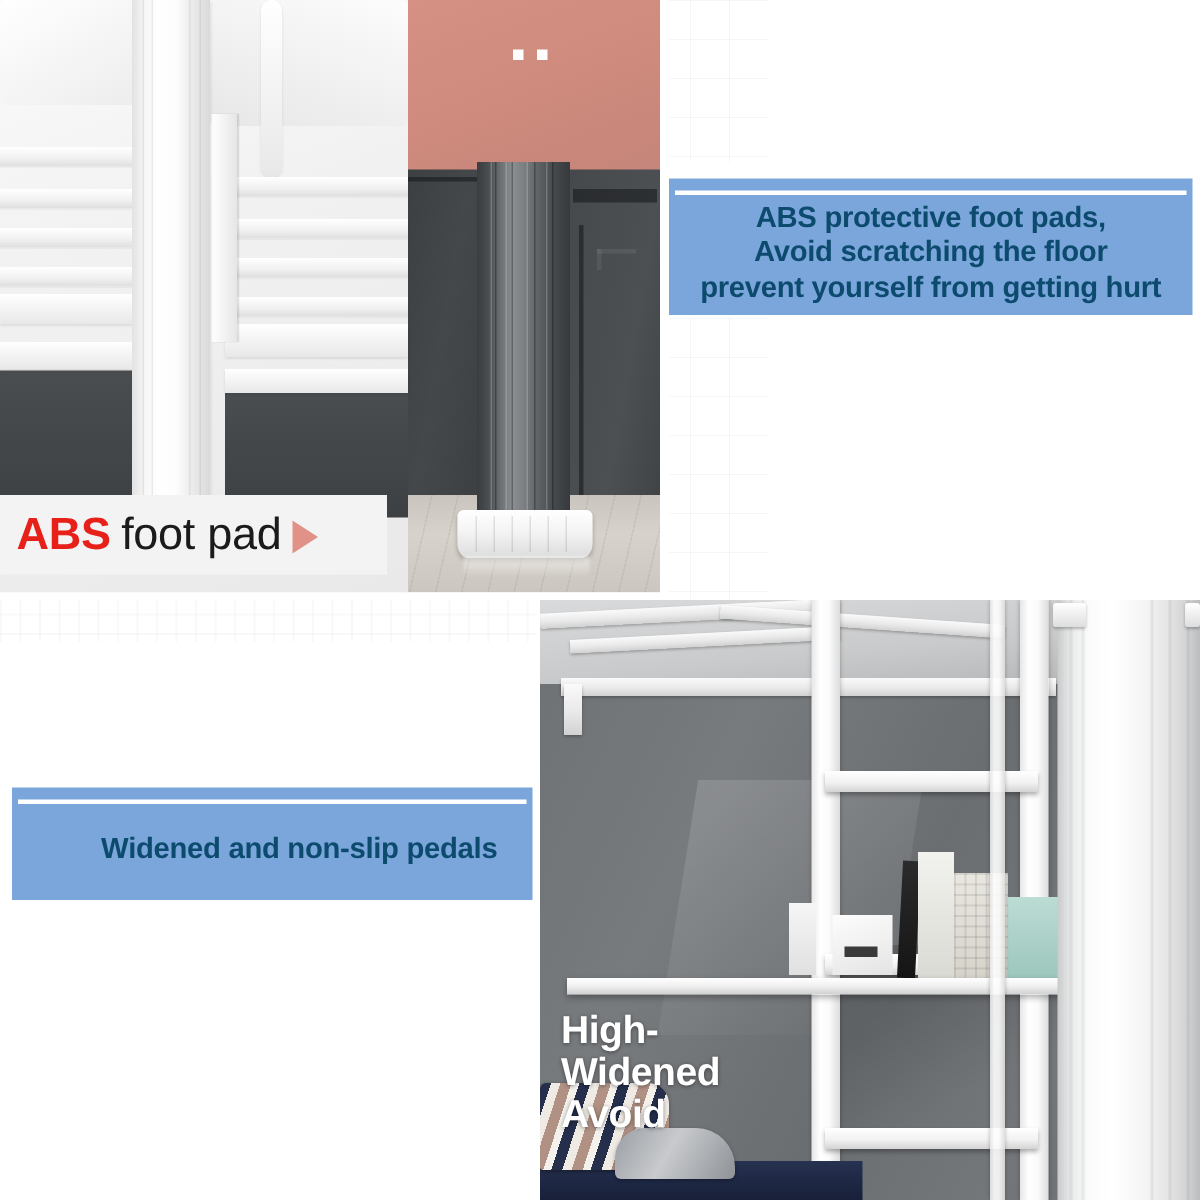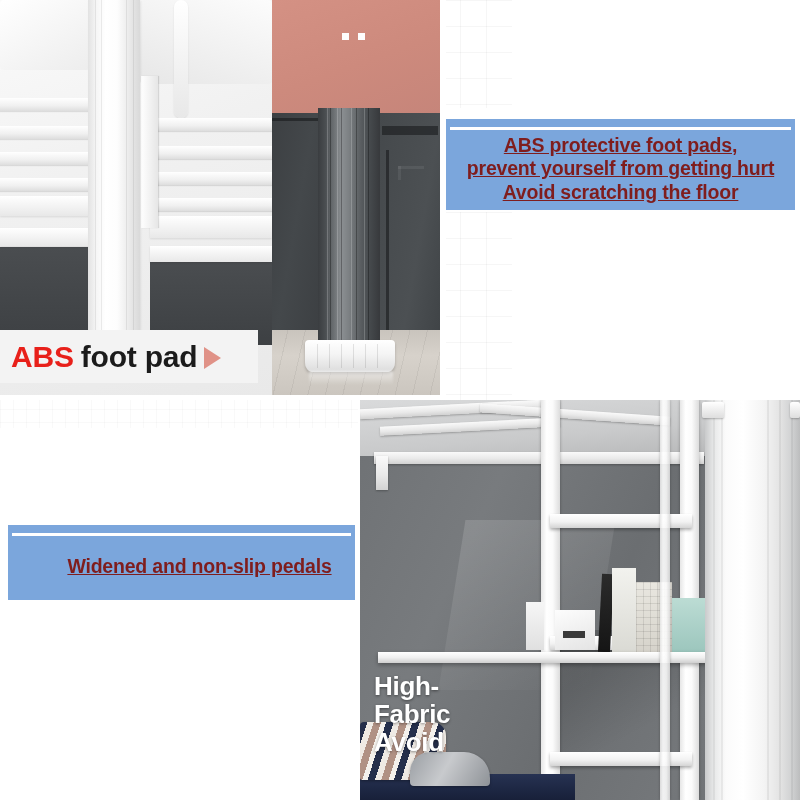--- a/index.html
+++ b/index.html
@@ -135,43 +135,43 @@
     position:absolute;left:0;top:330px;width:258px;height:53px;
     background:#f3f3f3;
     display:flex;align-items:center;
     padding-left:11px;box-sizing:border-box;
     z-index:6;
   }
   #abs-caption .abs-red{
     color:#e8201a;font-weight:700;font-size:30px;letter-spacing:-.2px;
   }
   #abs-caption .abs-rest{
-    color:#1b1b1b;font-weight:700;font-size:30px;letter-spacing:-.2px;margin-left:7px;
+    color:#1b1b1b;font-weight:400;font-size:30px;letter-spacing:-.2px;margin-left:7px;
   }
   #abs-caption .tri{
     width:0;height:0;margin-left:7px;margin-top:3px;
     border-top:11px solid transparent;
     border-bottom:11px solid transparent;
     border-left:17px solid #e09287;
   }
 
   
   .blue-banner{
     position:absolute;
     background:#7ba6dc;
     box-sizing:border-box;
     display:flex;flex-direction:column;align-items:center;justify-content:center;
     z-index:5;
   }
   .blue-banner .hairline{
     position:absolute;left:4px;right:4px;top:8px;height:3px;background:#ffffff;
   }
   .blue-banner .btxt{
-    color:#7f1d1d;font-weight:700;text-align:center;
-    line-height:1.19;letter-spacing:-.2px;text-decoration:underline;
+    color:#0c4a6e;font-weight:700;text-align:center;
+    line-height:1.19;letter-spacing:-.2px;
   }
   #banner-footpad{left:446px;top:119px;width:349px;height:91px;padding-top:9px;}
   #banner-footpad .btxt{font-size:19.5px;}
   #banner-pedals{left:8px;top:525px;width:347px;height:75px;padding-top:8px;}
   #banner-pedals .btxt{font-size:19.5px;margin-left:36px;}
 
   
   #photo-fabric{left:360px;top:400px;width:440px;height:400px;background:#6f7275;}
   .wall-gray{
     position:absolute;left:0;top:0;width:100%;height:100%;
@@ -341,22 +341,22 @@
     <div id="abs-caption">
       <span class="abs-red">ABS</span>
       <span class="abs-rest">foot pad</span>
       <span class="tri"></span>
     </div>
   </div>
 
   <div class="blue-banner" id="banner-footpad">
     <div class="hairline"></div>
     <div class="btxt">ABS protective foot pads,</div>
+    <div class="btxt">Avoid scratching the floor</div>
     <div class="btxt">prevent yourself from getting hurt</div>
-    <div class="btxt">Avoid scratching the floor</div>
   </div>
 
   <div class="blue-banner" id="banner-pedals">
     <div class="hairline"></div>
     <div class="btxt">Widened and non-slip pedals</div>
   </div>
 
   <div class="photo" id="photo-fabric">
     <div class="wall-gray"></div>
     <div class="wall-lightpatch"></div>
@@ -405,21 +405,21 @@
     <div class="post-cap" style="left:342px;top:2px;width:22px;height:16px;"></div>
     <div class="post-cap" style="left:430px;top:2px;width:10px;height:16px;"></div>
     <div class="lad-rail" style="left:300px;top:0;width:10px;height:400px;opacity:.9;"></div>
 
     <div class="navy-bed"></div>
     <div class="pillow"></div>
     <div class="pillow2"></div>
 
     <div id="fabric-caption">
       <div>High-</div>
-      <div>Fabric</div>
+      <div>Widened</div>
       <div>Avoid</div>
     </div>
   </div>
 
   <div class="seam-white" style="left:0;top:395px;width:440px;height:5px;"></div>
   <div class="seam-white" style="left:440px;top:0;width:6px;height:400px;"></div>
 
 </div>
 
 </body></html>

